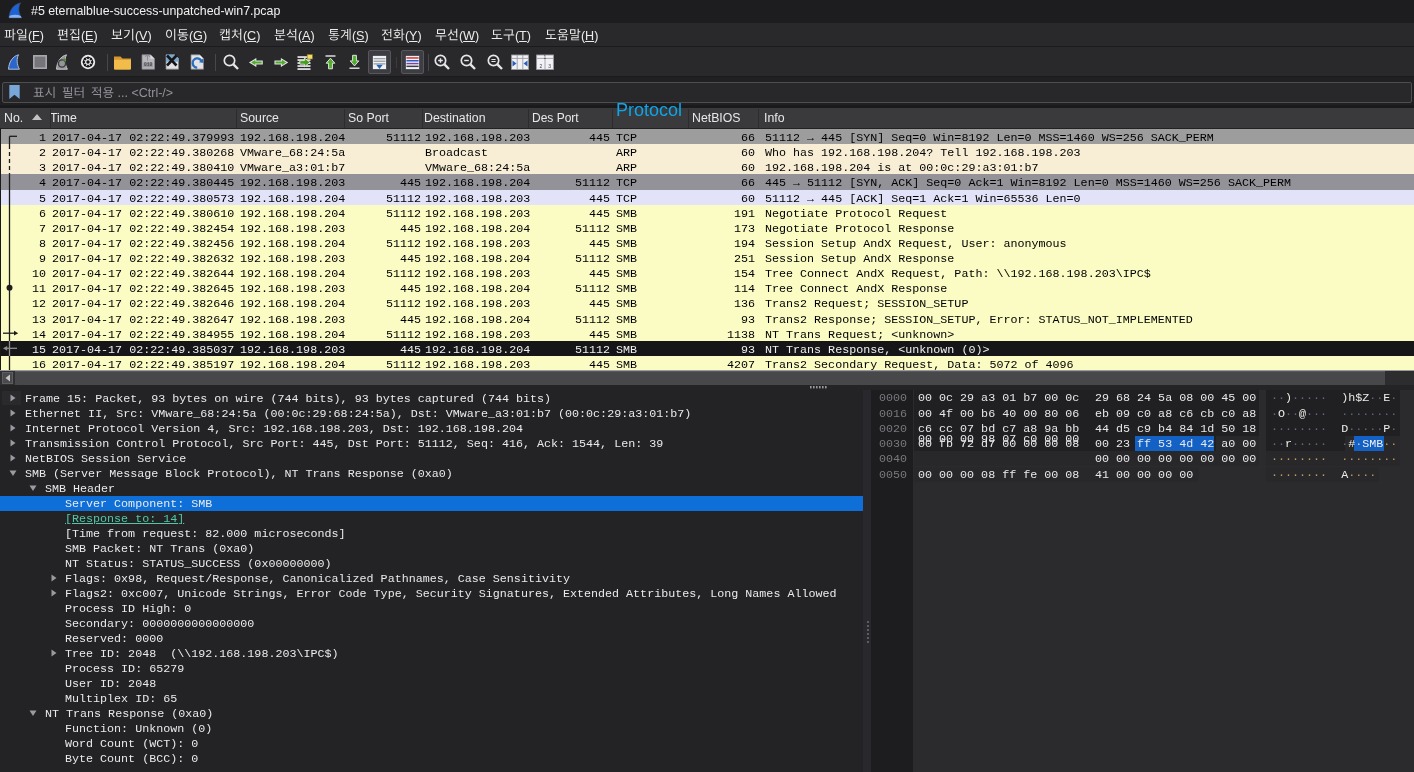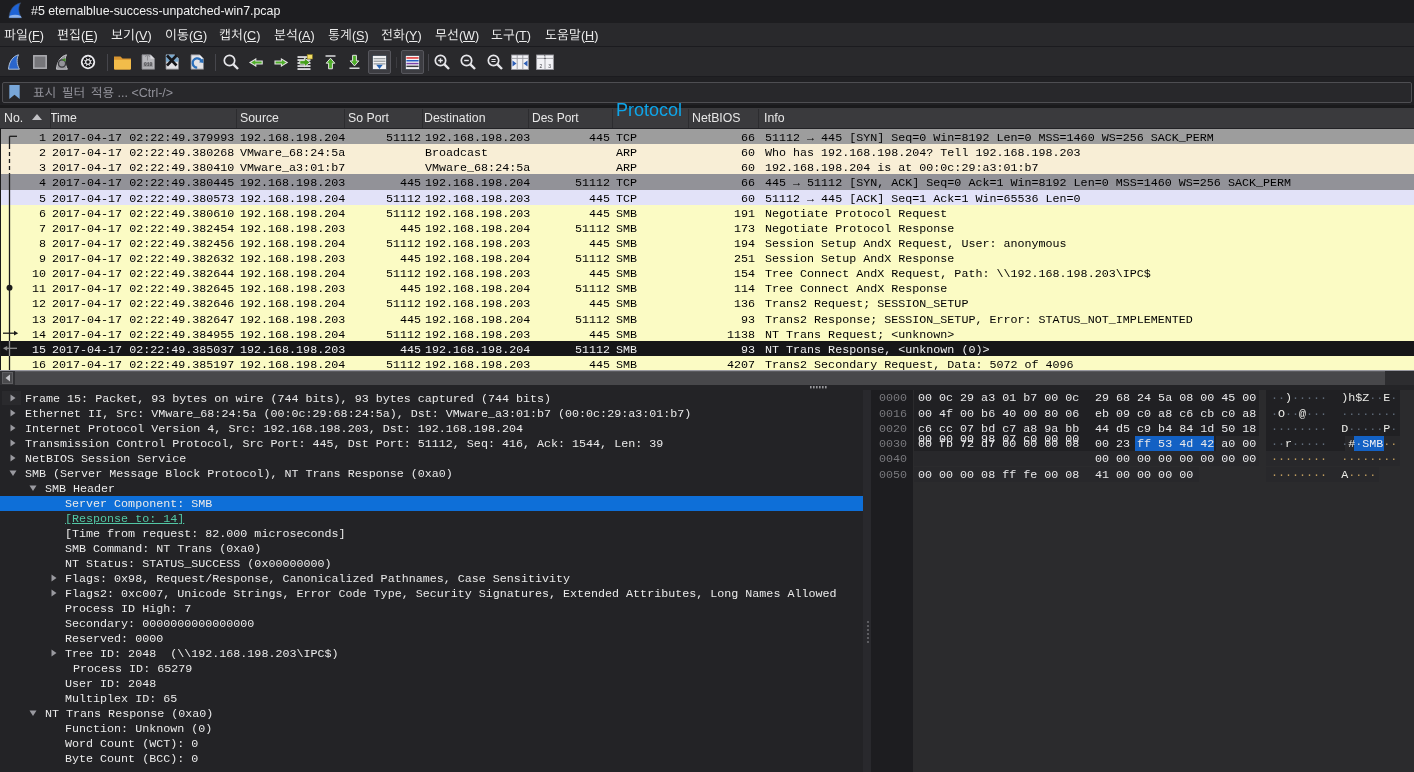--- a/index.html
+++ b/index.html
@@ -349,38 +349,38 @@
     <path d="M0.5,0.5 L7.5,0.5 L4,6 Z" fill="#9a9aa0"></path>
   </svg>
 <div class="abs mono" style="left:45px;top:482px;color:#eaeaea;">SMB Header</div>
 <svg class="abs" style="left:29px;top:485px" width="8" height="7" viewBox="0 0 8 7">
     <path d="M0.5,0.5 L7.5,0.5 L4,6 Z" fill="#9a9aa0"></path>
   </svg>
 <div class="abs" style="left:0;top:496px;width:863px;height:15px;background:#0e6fd8"></div>
 <div class="abs mono" style="left:65px;top:497px;color:#eaeaea;">Server Component: SMB</div>
 <div class="abs mono" style="left:65px;top:512px;color:#53c7a5;text-decoration:underline;">[Response to: 14]</div>
 <div class="abs mono" style="left:65px;top:527px;color:#eaeaea;">[Time from request: 82.000 microseconds]</div>
-<div class="abs mono" style="left:65px;top:542px;color:#eaeaea;">SMB Command: NT Trans (0xa0)</div>
+<div class="abs mono" style="left:65px;top:542px;color:#eaeaea;">SMB Packet: NT Trans (0xa0)</div>
 <div class="abs mono" style="left:65px;top:557px;color:#eaeaea;">NT Status: STATUS_SUCCESS (0x00000000)</div>
 <div class="abs mono" style="left:65px;top:572px;color:#eaeaea;">Flags: 0x98, Request/Response, Canonicalized Pathnames, Case Sensitivity</div>
 <svg class="abs" style="left:51px;top:574px" width="6" height="8" viewBox="0 0 6 8">
     <path d="M0.5,0.5 L5.5,4 L0.5,7.5 Z" fill="#9a9aa0"></path>
   </svg>
 <div class="abs mono" style="left:65px;top:587px;color:#eaeaea;">Flags2: 0xc007, Unicode Strings, Error Code Type, Security Signatures, Extended Attributes, Long Names Allowed</div>
 <svg class="abs" style="left:51px;top:589px" width="6" height="8" viewBox="0 0 6 8">
     <path d="M0.5,0.5 L5.5,4 L0.5,7.5 Z" fill="#9a9aa0"></path>
   </svg>
-<div class="abs mono" style="left:65px;top:602px;color:#eaeaea;">Process ID High: 7</div>
+<div class="abs mono" style="left:65px;top:602px;color:#eaeaea;">Process ID High: 0</div>
 <div class="abs mono" style="left:65px;top:617px;color:#eaeaea;">Secondary: 0000000000000000</div>
 <div class="abs mono" style="left:65px;top:632px;color:#eaeaea;">Reserved: 0000</div>
 <div class="abs mono" style="left:65px;top:647px;color:#eaeaea;">Tree ID: 2048  (\\192.168.198.203\IPC$)</div>
 <svg class="abs" style="left:51px;top:649px" width="6" height="8" viewBox="0 0 6 8">
     <path d="M0.5,0.5 L5.5,4 L0.5,7.5 Z" fill="#9a9aa0"></path>
   </svg>
-<div class="abs mono" style="left:65px;top:662px;color:#eaeaea;margin-left:8px;">Process ID: 65279</div>
+<div class="abs mono" style="left:65px;top:662px;color:#eaeaea;">Process ID: 65279</div>
 <div class="abs mono" style="left:65px;top:677px;color:#eaeaea;">User ID: 2048</div>
 <div class="abs mono" style="left:65px;top:692px;color:#eaeaea;">Multiplex ID: 65</div>
 <div class="abs mono" style="left:45px;top:707px;color:#eaeaea;">NT Trans Response (0xa0)</div>
 <svg class="abs" style="left:29px;top:710px" width="8" height="7" viewBox="0 0 8 7">
     <path d="M0.5,0.5 L7.5,0.5 L4,6 Z" fill="#9a9aa0"></path>
   </svg>
 <div class="abs mono" style="left:65px;top:722px;color:#eaeaea;">Function: Unknown (0)</div>
 <div class="abs mono" style="left:65px;top:737px;color:#eaeaea;">Word Count (WCT): 0</div>
 <div class="abs mono" style="left:65px;top:752px;color:#eaeaea;">Byte Count (BCC): 0</div>
 <div class="abs" style="left:863px;top:390px;width:11px;height:382px;background:#29292d"></div>

